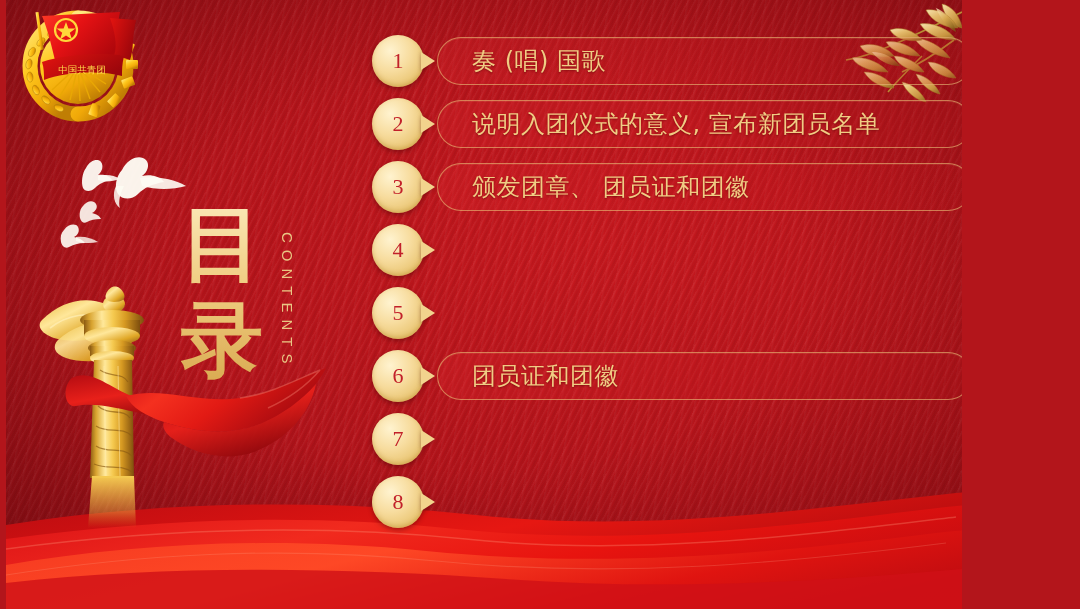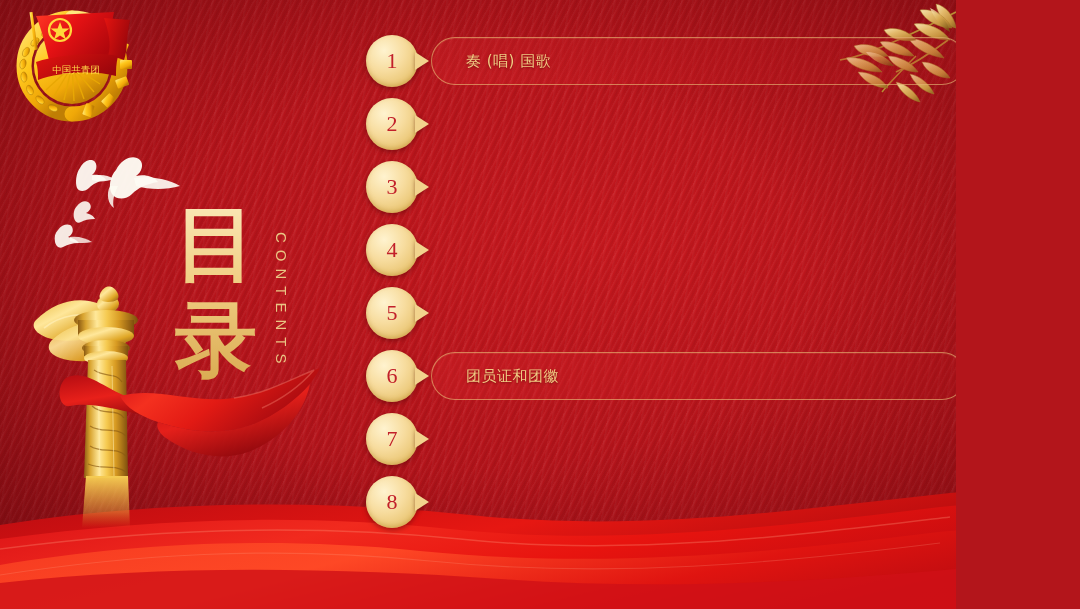--- a/index.html
+++ b/index.html
@@ -10,20 +10,21 @@
     position:relative;
   }
 
   
   #slide {
     position:absolute; inset:0;
     width:956px; height:609px;
     overflow:hidden;
     background:
       radial-gradient(ellipse 120% 95% at 62% 40%, #C8181E 0%, #B3131A 45%, #8E0F16 80%, #7A0C12 100%);
+    margin-left: 6px;
   }
   
   #bg-texture {
     position:absolute; inset:-20%;
     background:repeating-linear-gradient(
       118deg,
       rgba(255,255,255,0.045) 0px,
       rgba(255,255,255,0.045) 1px,
       rgba(0,0,0,0.00) 2px,
       rgba(0,0,0,0.05) 4px,
@@ -125,21 +126,21 @@
     border:1px solid rgba(230,190,120,0.62);
     border-radius:26px;
     background:linear-gradient(100deg, rgba(220,40,45,0.30) 0%, rgba(205,28,34,0.26) 50%, rgba(185,22,28,0.18) 100%);
     display:flex; align-items:center;
     padding-left:34px; padding-right:16px;
     box-shadow:inset 0 1px 0 rgba(255,225,170,0.10);
     overflow:hidden;
   }
   .pill-text {
     font-family:"DejaVu Sans","Liberation Sans",sans-serif;
-    font-size:15px;
+    font-size:24px;
     font-weight:400;
     color:#F0CC83;
     white-space:nowrap;
     text-shadow:0 1px 2px rgba(90,6,10,0.55);
     letter-spacing:0.5px;
   }
 </style>
 </head>
 <body>
 
@@ -391,24 +392,30 @@
       <div class="toc-row" style="top: 6px;">
         <div class="num-circle">1</div>
         <div class="arrow"></div>
         <div class="pill">
           <span class="pill-text">奏 (唱) 国歌</span>
         </div>
       </div>
       <div class="toc-row" style="top: 69px;">
         <div class="num-circle">2</div>
         <div class="arrow"></div>
+        <div class="pill">
+          <span class="pill-text">说明入团仪式的意义, 宣布新团员名单</span>
+        </div>
       </div>
       <div class="toc-row" style="top: 132px;">
         <div class="num-circle">3</div>
         <div class="arrow"></div>
+        <div class="pill">
+          <span class="pill-text">颁发团章、 团员证和团徽</span>
+        </div>
       </div>
       <div class="toc-row" style="top: 195px;">
         <div class="num-circle">4</div>
         <div class="arrow"></div>
       </div>
       <div class="toc-row" style="top: 258px;">
         <div class="num-circle">5</div>
         <div class="arrow"></div>
       </div>
       <div class="toc-row" style="top: 321px;">

